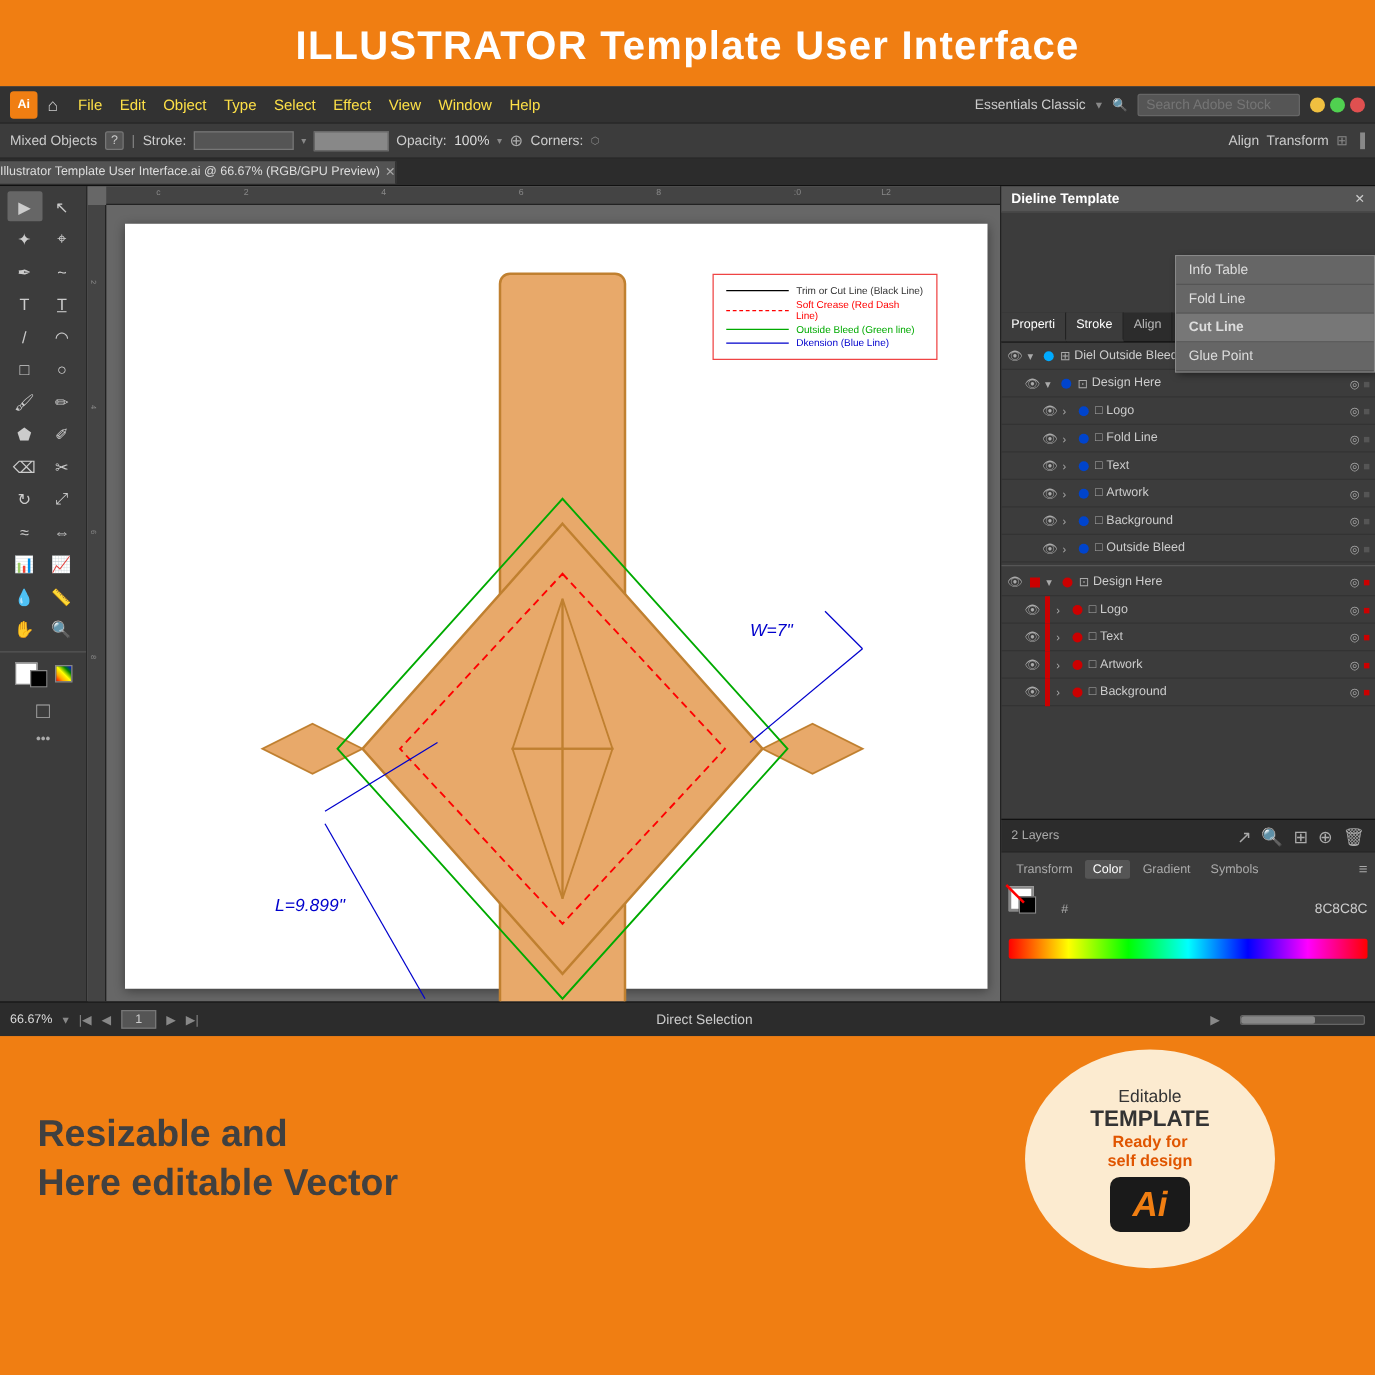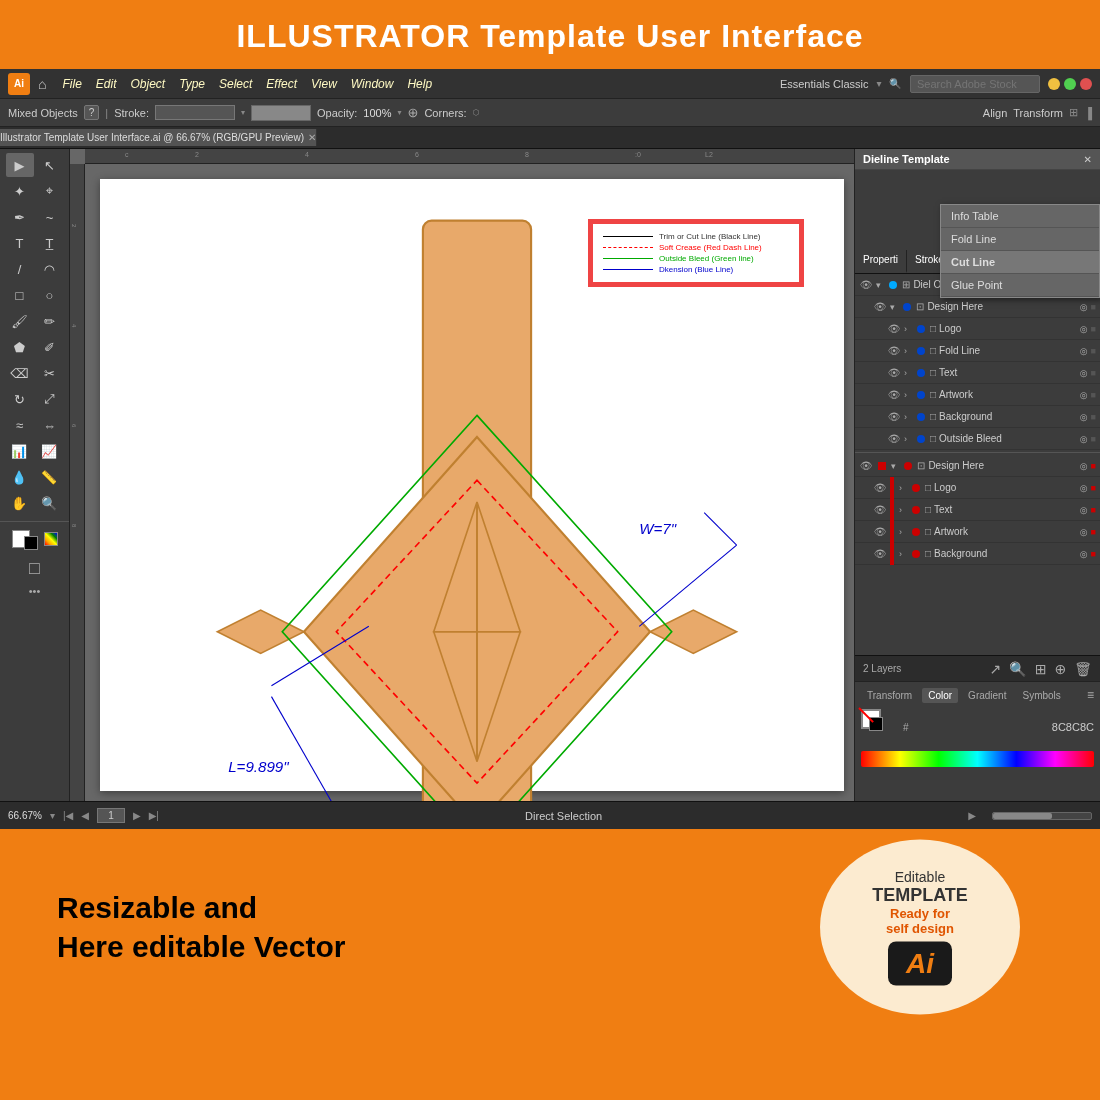--- a/index.html
+++ b/index.html
@@ -40,21 +40,21 @@
       background: #F07E12;
       border-radius: 3px;
       display: flex; align-items: center; justify-content: center;
       color: #fff; font-size: 10px; font-weight: bold;
       margin-right: 6px;
     }
     .home-icon {
       color: #ccc; font-size: 14px; margin-right: 8px;
     }
     .menu-item {
-      color: #fef9c3; font-size: 12px; padding: 2px 6px; cursor: pointer; font-style: italic;
+      color: #fde047; font-size: 12px; padding: 2px 6px; cursor: pointer;
     }
     .menu-right {
       margin-left: auto;
       display: flex; align-items: center; gap: 8px;
     }
     .search-box {
       background: #444; border: 1px solid #666; color: #ccc;
       font-size: 11px; padding: 2px 8px; border-radius: 2px; width: 130px;
     }
     .win-controls { display: flex; gap: 4px; }
@@ -153,33 +153,33 @@
       right: 10px; bottom: 10px;
       background: #fff;
       box-shadow: 0 2px 8px rgba(0,0,0,0.4);
     }
 
     
     .legend-box {
       position: absolute;
       top: 40px; right: 40px;
       background: #fff;
-      border: 5px solid #ef4444;
+      border: 1px solid #ef4444;
       padding: 6px 10px;
       font-size: 9px;
-      width: 216px;
+      width: 180px;
     }
     .legend-row { display: flex; align-items: center; margin: 2px 0; gap: 6px; }
     .legend-line { height: 1px; width: 50px; }
     .legend-black { background: #000; }
     .legend-text { font-size: 8px; color: #333; }
 
     
     .right-panel {
-      width: 246px;
+      width: 300px;
       background: #3c3c3c;
       border-left: 1px solid #222;
       display: flex;
       flex-direction: column;
       overflow: hidden;
     }
     .panel-tabs {
       display: flex;
       height: 24px;
       background: #2c2c2c;
@@ -319,25 +319,24 @@
     
     .bottom-section {
       height: 195px;
       background: #F07E12;
       display: flex;
       align-items: center;
       padding: 20px 30px;
       position: relative;
     }
     .bottom-text {
-      color: #000000;
+      color: #404040;
       font-size: 30px;
       font-weight: 900;
       line-height: 1.3;
-      margin-left: 27px;
     }
     .badge-circle {
       position: absolute;
       right: 80px;
       top: 50%;
       transform: translateY(-50%);
       width: 200px; height: 175px;
       background: #FCEBD0;
       border-radius: 50%;
       display: flex;

